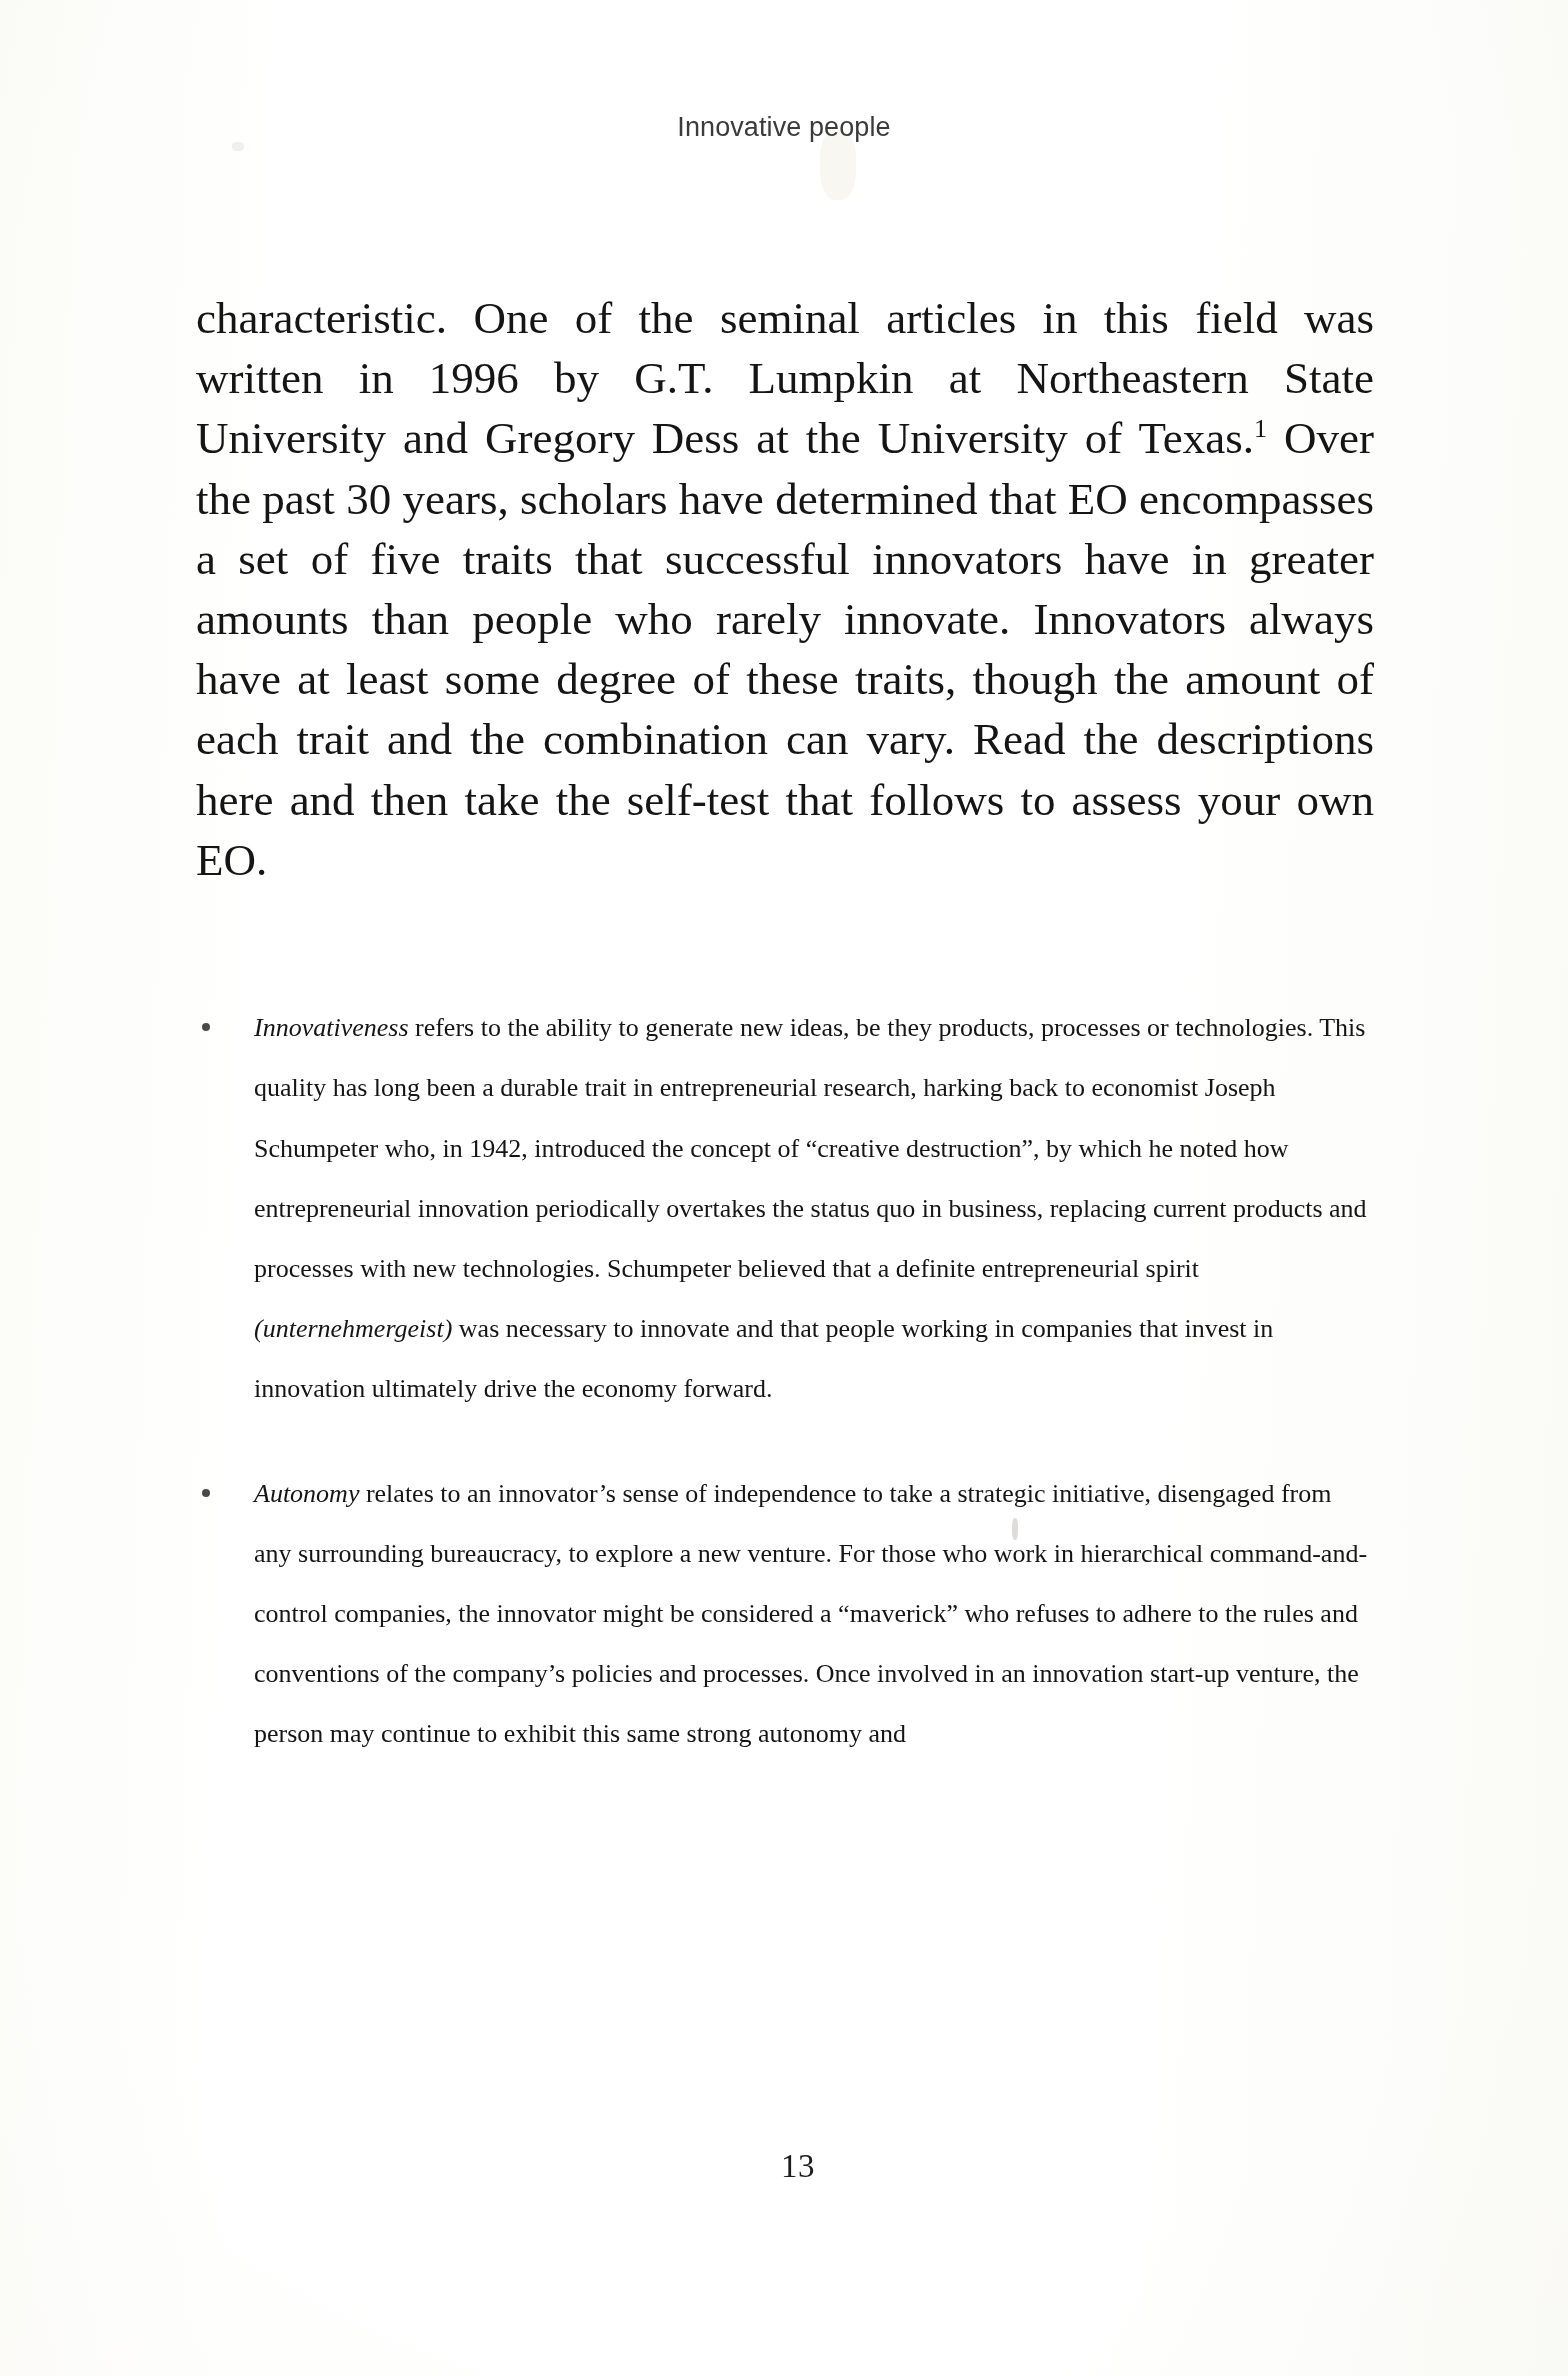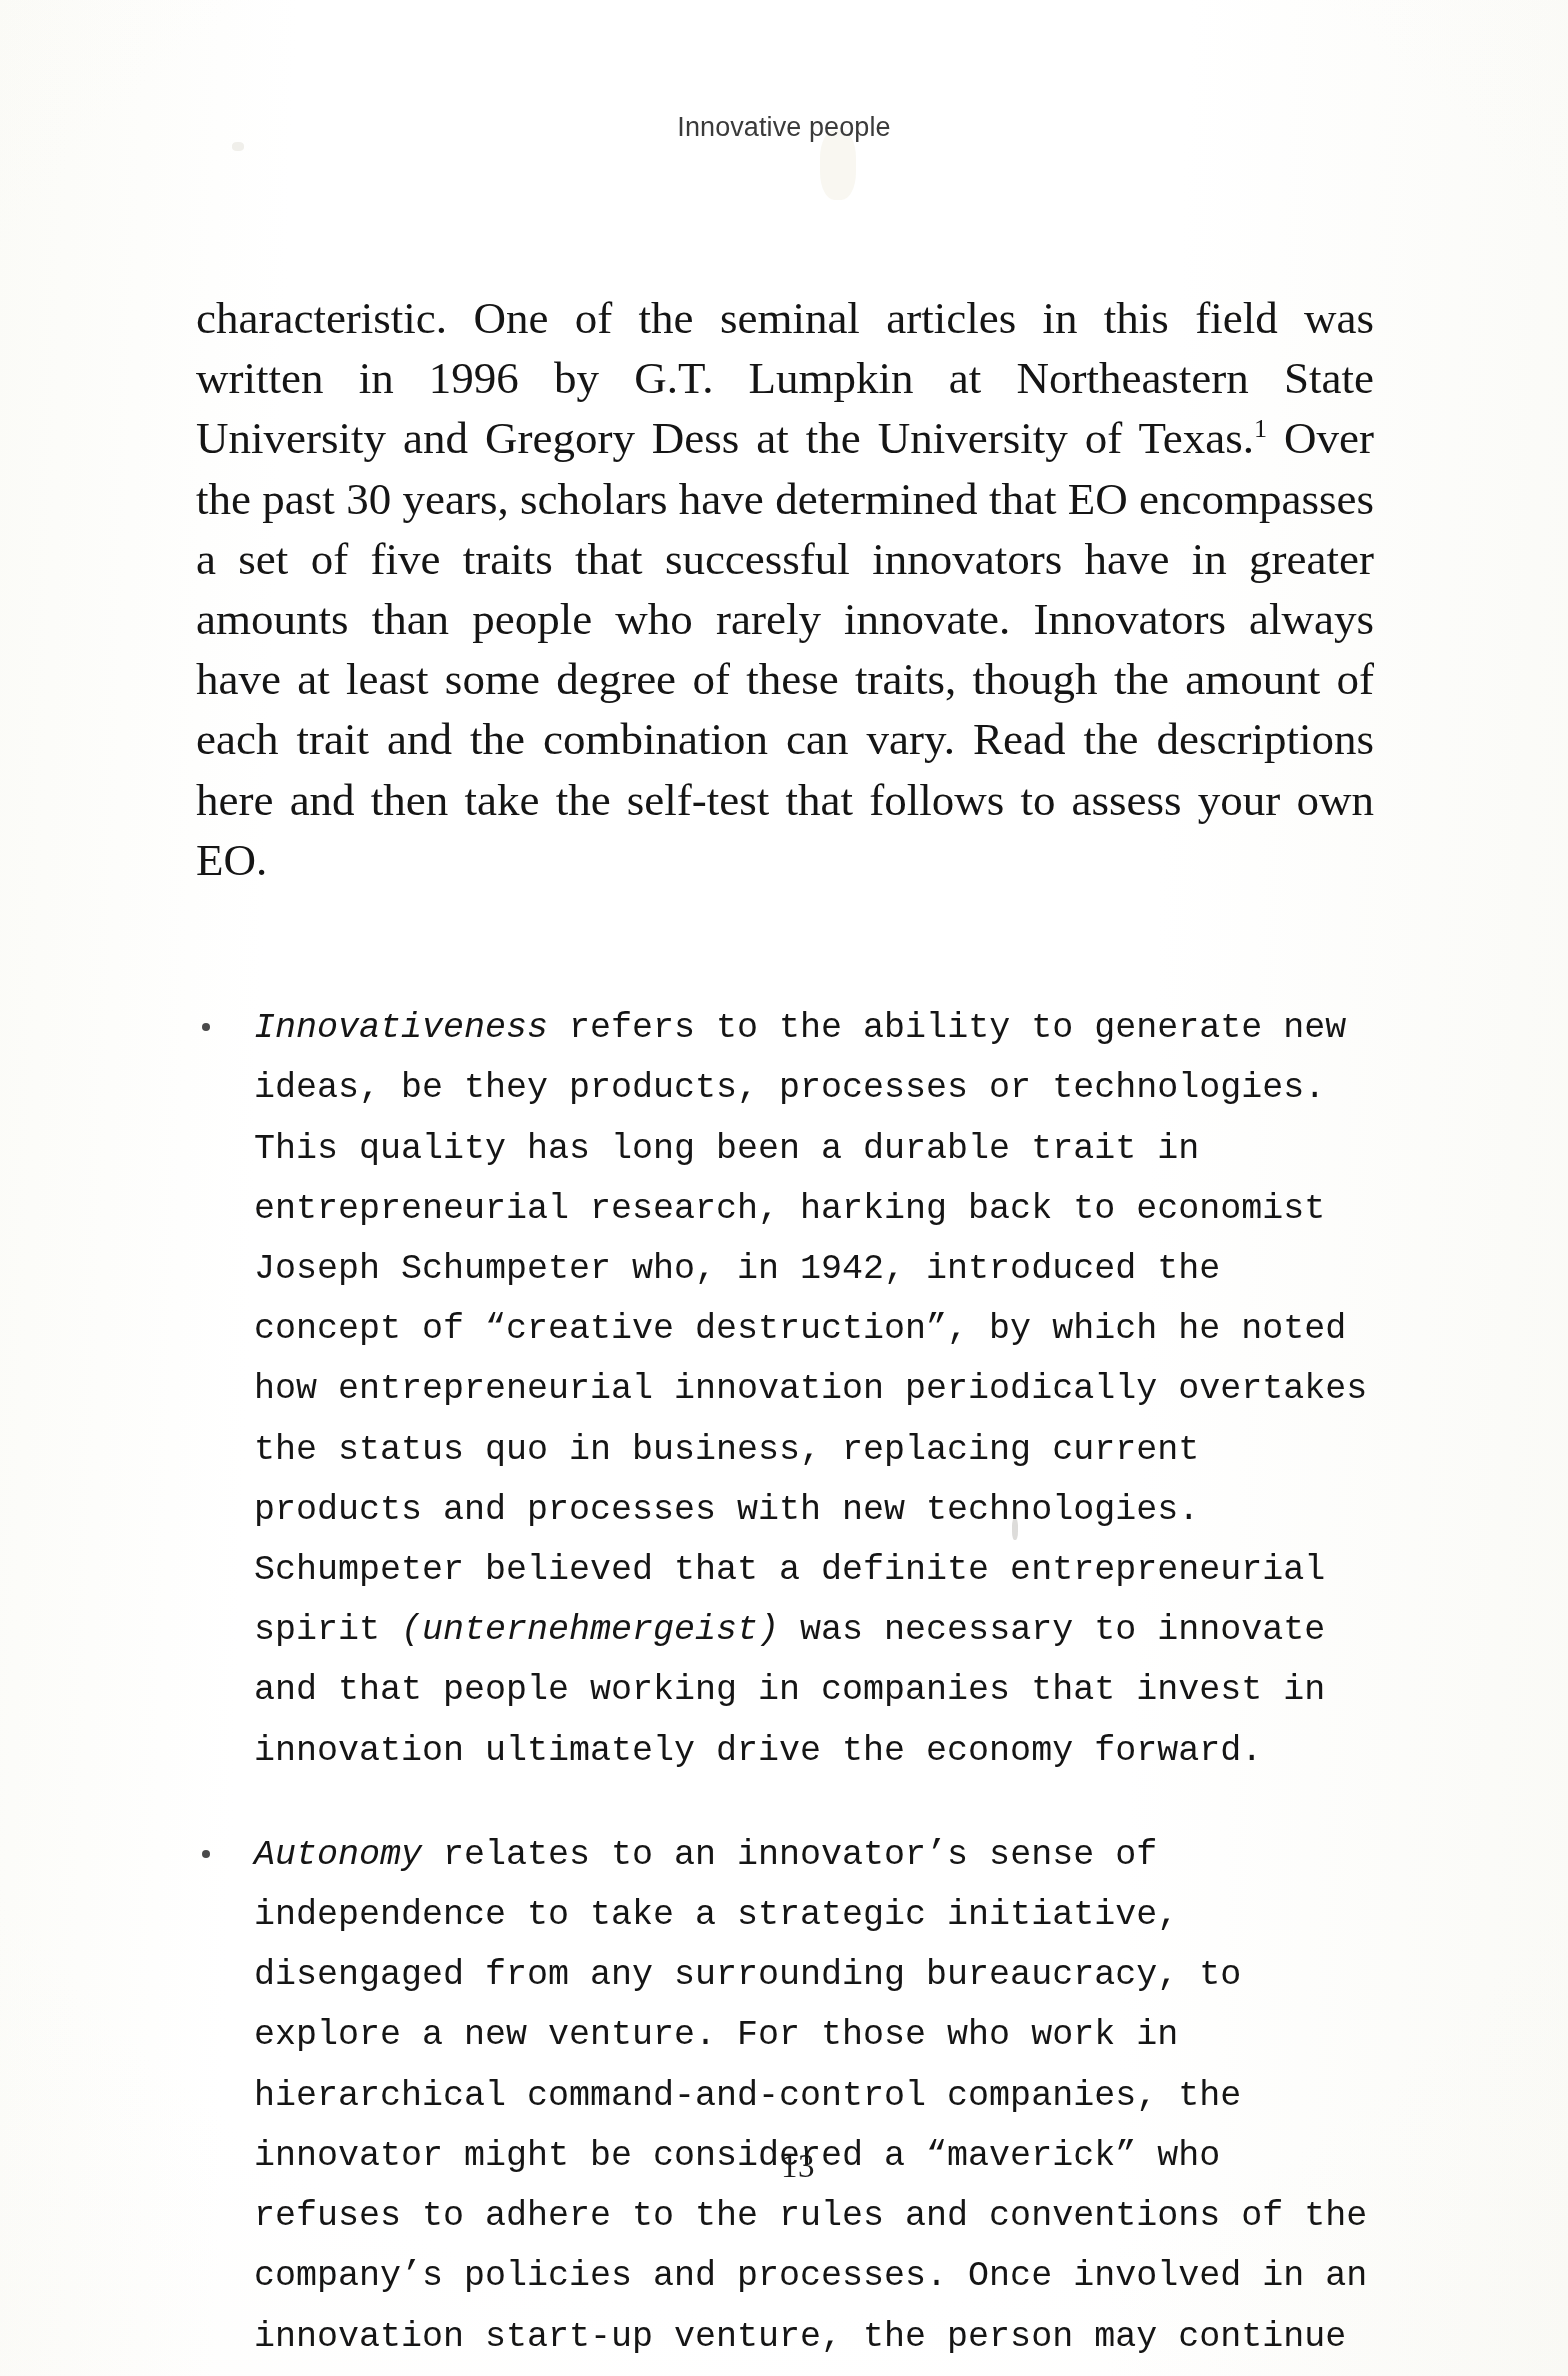--- a/index.html
+++ b/index.html
@@ -74,25 +74,24 @@
     list-style: none;
     margin: 0;
     padding: 0;
     margin-top: 48px;
   }
 
   ul.trait-list > li {
     position: relative;
     padding-left: 58px;
     margin-bottom: 44px;
-    font-size: 35px;
+    font-size: 26px;
     line-height: 60.2px;
     text-align: left;
     color: #151515;
-    font-family: Liberation Mono, monospace;
   }
 
   ul.trait-list > li:last-child {
     margin-bottom: 0;
   }
 
   ul.trait-list > li .bullet {
     position: absolute;
     left: 6px;
     top: 25px;

